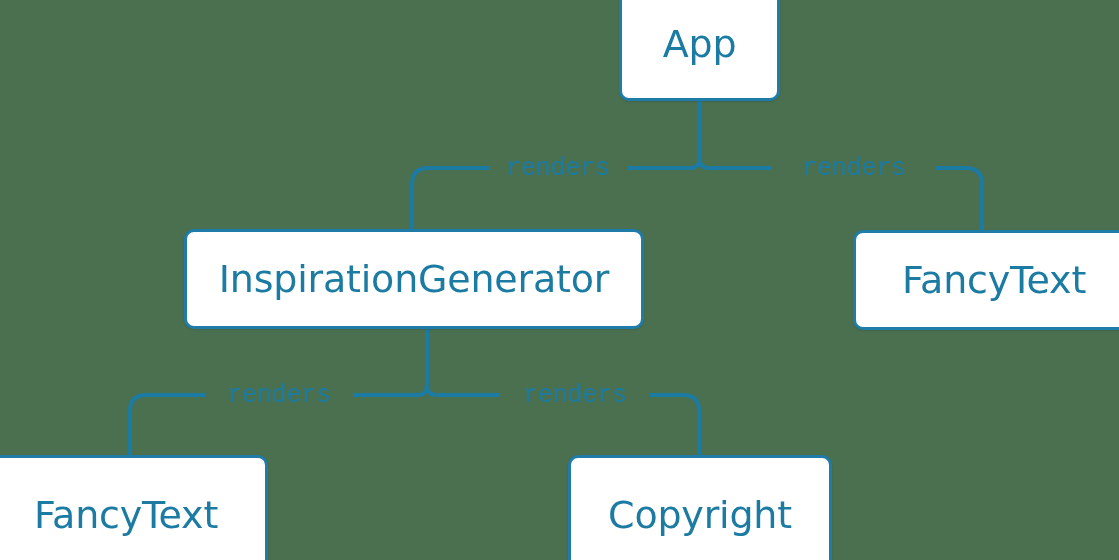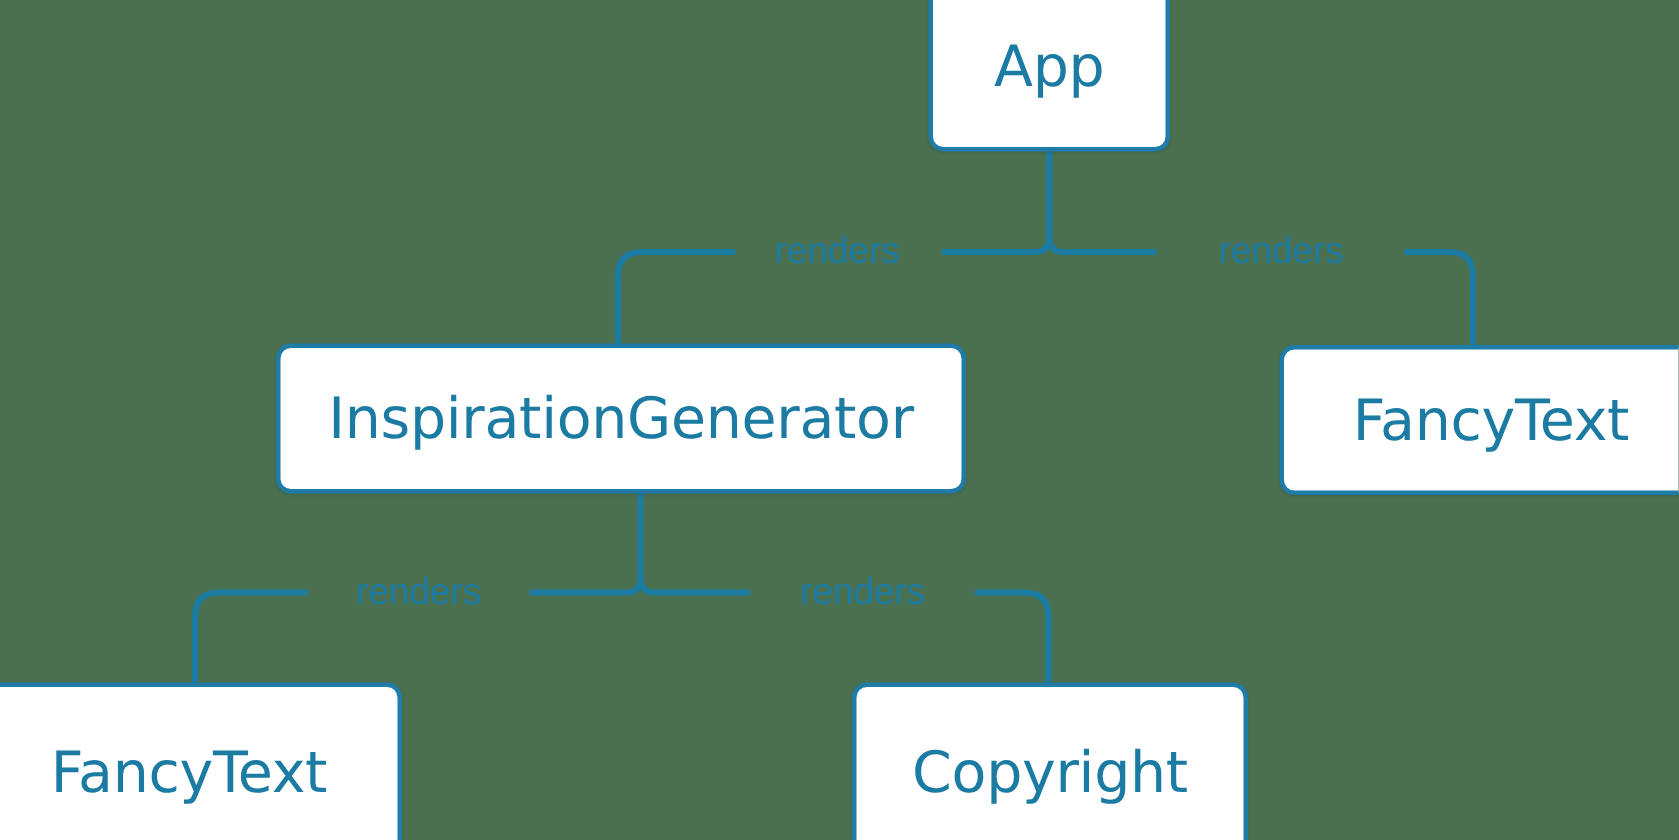--- a/index.html
+++ b/index.html
@@ -41,21 +41,21 @@
     white-space: nowrap;
     box-shadow: 0 1px 2px rgba(0,0,0,0.10);
   }
   .node-label {
     color: #1b7ba3;
     line-height: 1;
   }
   .edge-label {
     position: absolute;
     color: #1b7ba3;
-    font-family: Liberation Sans, sans-serif;
+    font-family: Liberation Mono, monospace;
     font-size: 25px;
     line-height: 1;
     white-space: nowrap;
     transform: translate(-50%, -50%);
     letter-spacing: -0.2px;
   }
 
   
   #node-app        { left: 619px; top: -14px;  width: 161px; height: 115px; font-size: 38px; }
   #node-ig         { left: 184px; top: 229px;  width: 460px; height: 100px; font-size: 38px; }

